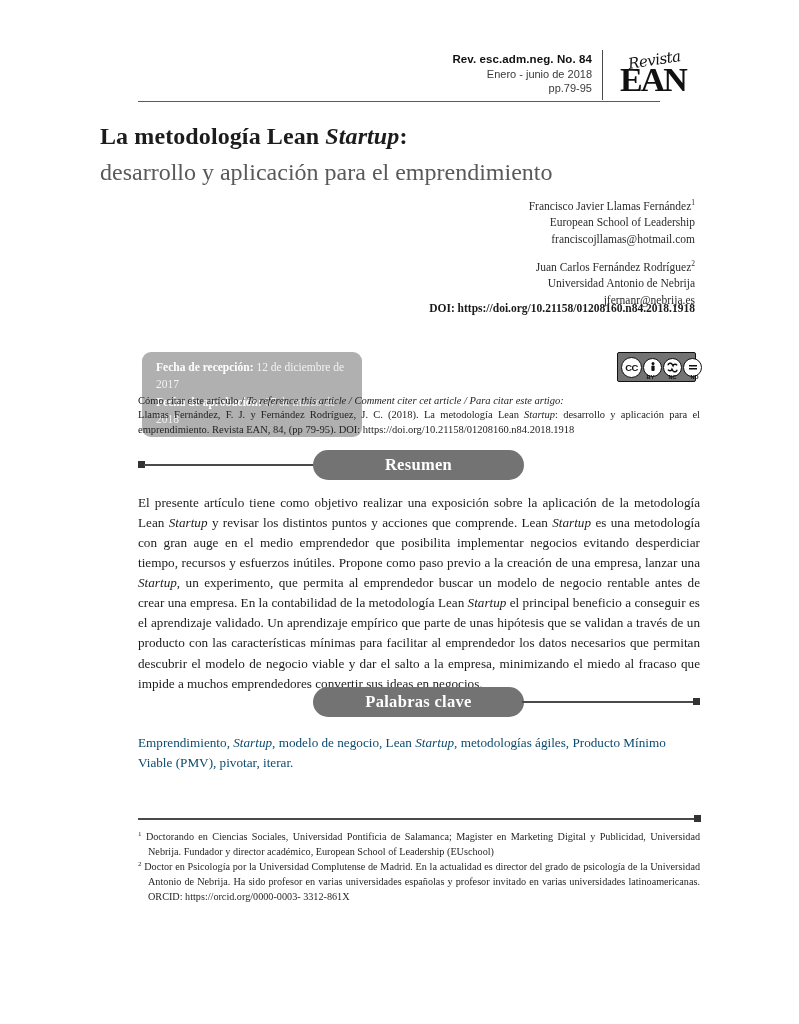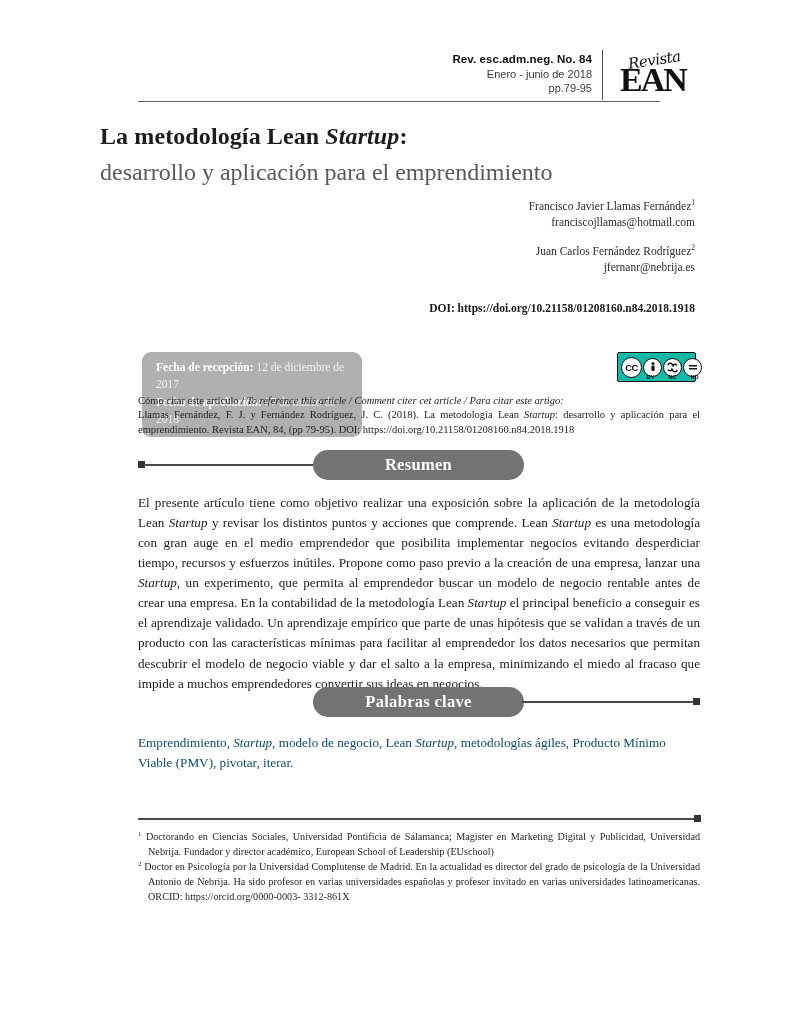--- a/index.html
+++ b/index.html
@@ -179,21 +179,21 @@
   
   .cc-badge {
     position: absolute;
     top: 352px;
     left: 617px;
     width: 79px;
     height: 30px;
     border: 1.5px solid #111;
     border-radius: 2px;
     box-sizing: border-box;
-    background: #14b8a6;
+    background: #737373;
     display: flex;
     align-items: center;
     justify-content: flex-start;
     padding-left: 3px;
   }
   .cc-icons { display: flex; align-items: center; gap: 1px; }
   .cc-circ {
     width: 19px; height: 19px;
     border-radius: 50%;
     border: 1.6px solid #111;
@@ -354,24 +354,26 @@
   <div class="header-rule"></div>
 
   <div class="title-block">
     <div class="title-line1"><span>La metodología Lean </span><em>Startup</em><span>:</span></div>
     <div class="title-line2">desarrollo y aplicación para el emprendimiento</div>
   </div>
 
   <div class="authors">
     <div class="author-group">
       <div class="author-name"><span>Francisco Javier Llamas Fernández</span><sup>1</sup></div>
+      <div>European School of Leadership</div>
       <div>franciscojllamas@hotmail.com</div>
     </div>
     <div class="author-group">
       <div class="author-name"><span>Juan Carlos Fernández Rodríguez</span><sup>2</sup></div>
+      <div>Universidad Antonio de Nebrija</div>
       <div>jfernanr@nebrija.es</div>
     </div>
   </div>
 
   <div class="doi">DOI: https://doi.org/10.21158/01208160.n84.2018.1918</div>
 
   <div class="dates-box">
     <div><b>Fecha de recepción:</b><span> 12 de diciembre de 2017</span></div>
     <div><b>Fecha de aprobación:</b><span> 07 de marzo de 2018</span></div>
   </div>

